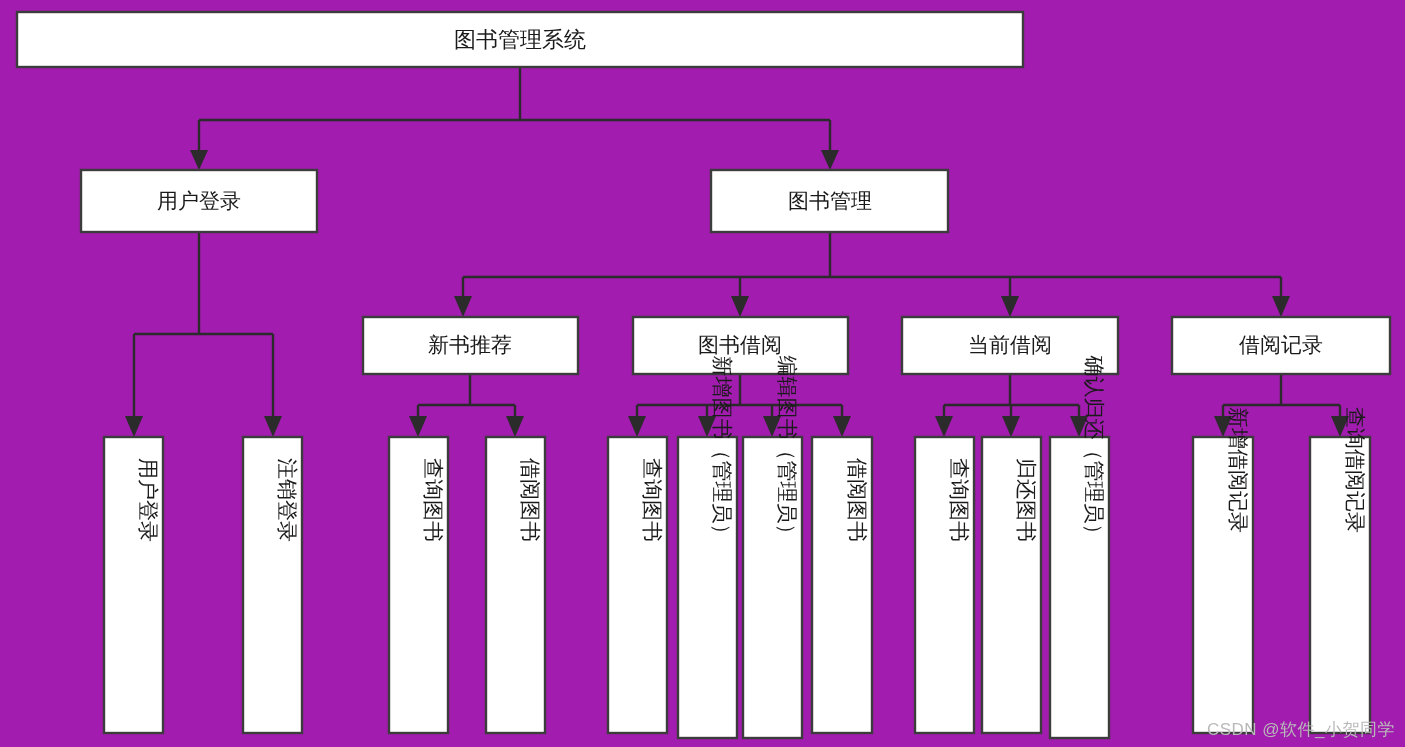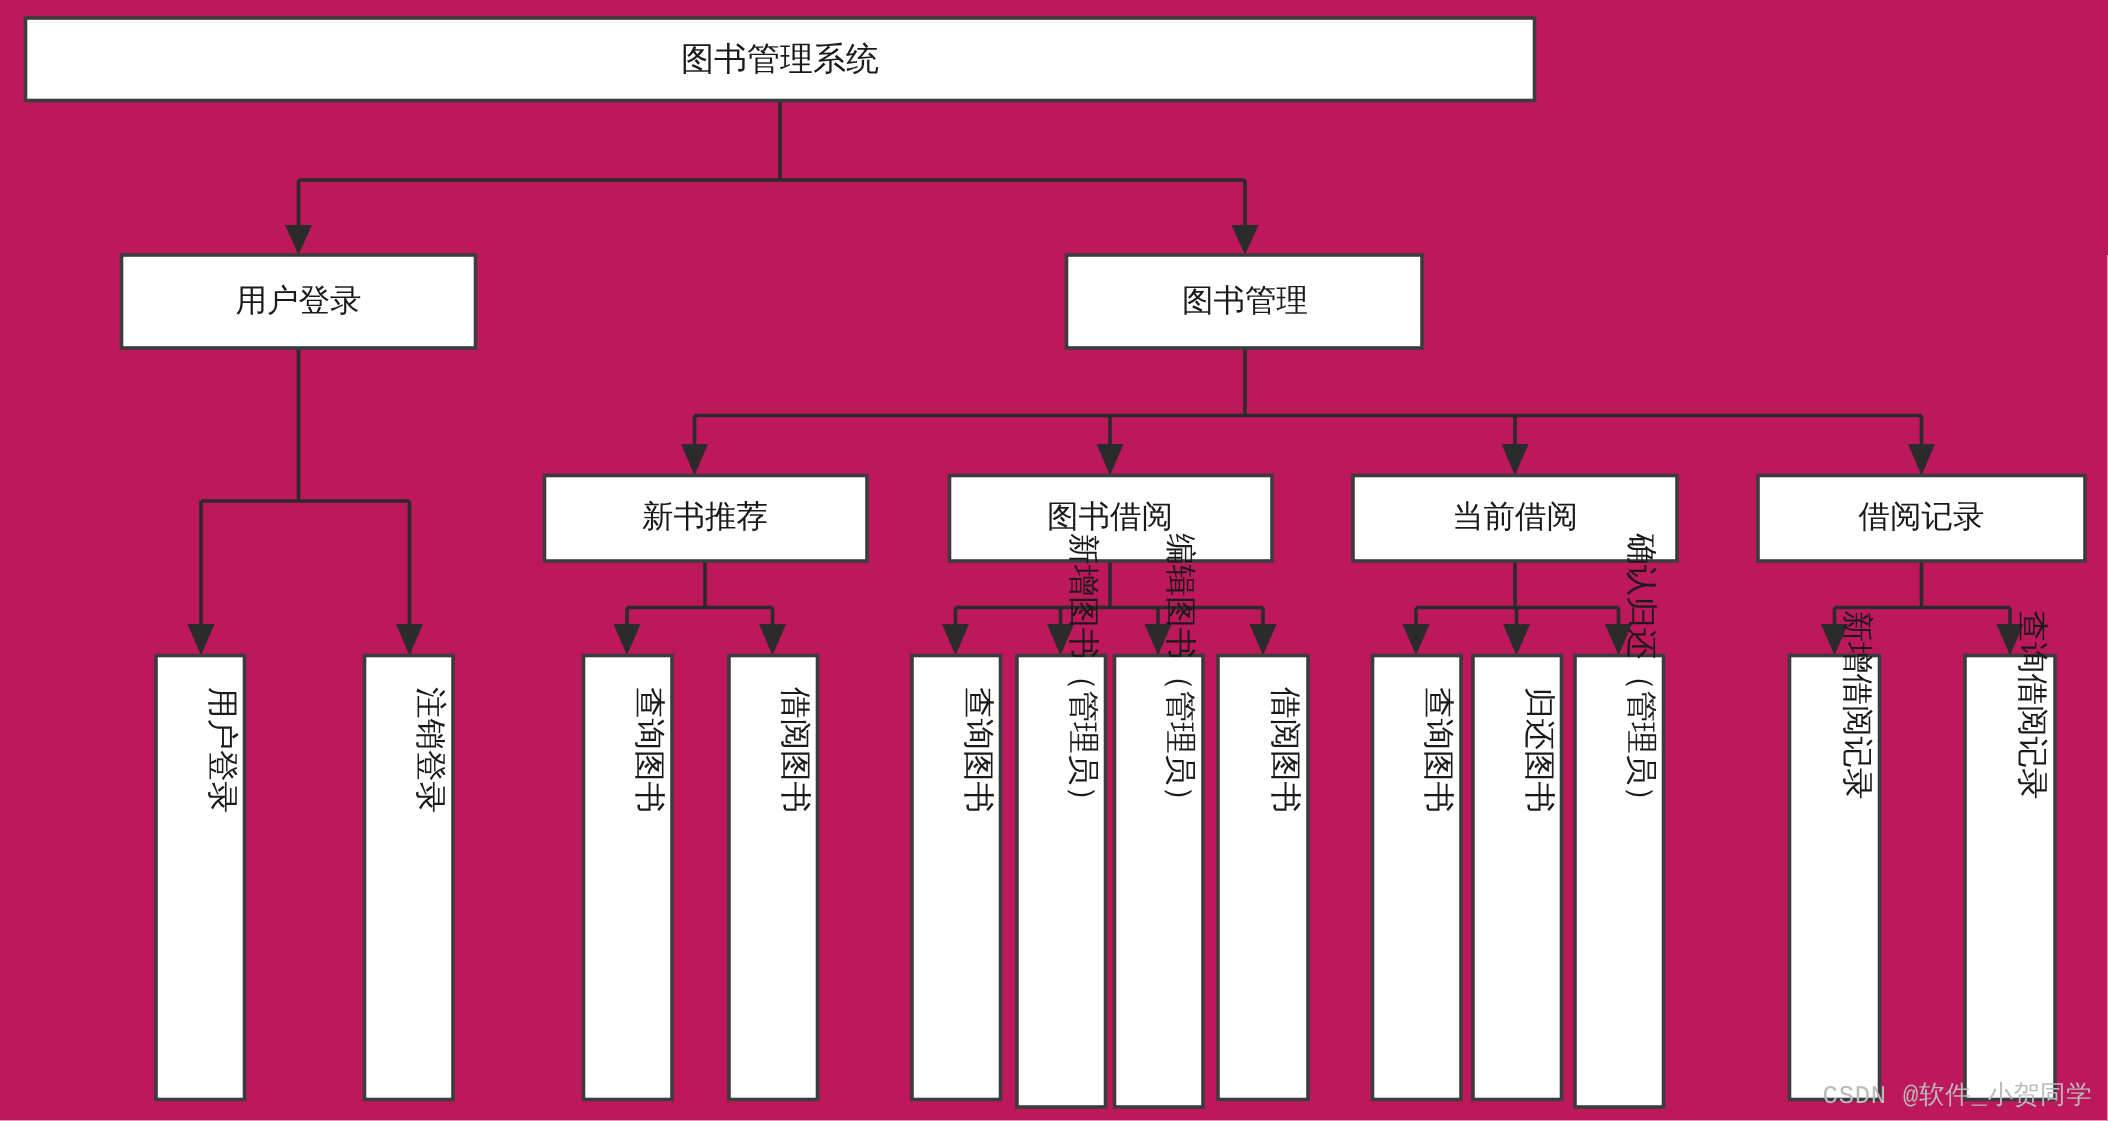--- a/index.html
+++ b/index.html
@@ -7,21 +7,21 @@
     padding: 0;
     background: #ffffff;
   }
   body {
     font-family: "Liberation Sans", "DejaVu Sans", sans-serif;
   }
   #stage {
     position: relative;
     width: 1405px;
     height: 747px;
-    background: #be185d;
+    background: #a21caf;
     overflow: hidden;
   }
   #diagram-svg {
     position: absolute;
     left: 0;
     top: 0;
     width: 1405px;
     height: 747px;
   }
   .node-box {
@@ -54,21 +54,21 @@
     font-family: "Liberation Sans", "DejaVu Sans", sans-serif;
     font-size: 21px;
     text-anchor: middle;
   }
   .watermark {
     position: absolute;
     right: 10px;
     bottom: 6px;
     color: #b9b9b9;
     font-size: 17px;
-    font-family: Liberation Mono, monospace;
+    font-family: Liberation Sans, sans-serif;
     letter-spacing: 0.5px;
     white-space: nowrap;
     user-select: none;
   }
 </style>
 </head>
 <body>
 
 <div id="stage">
 

